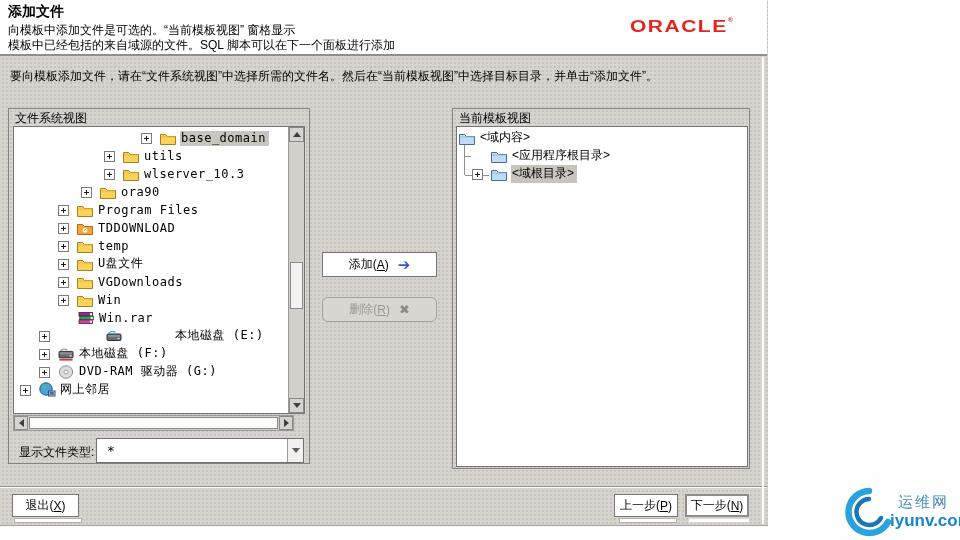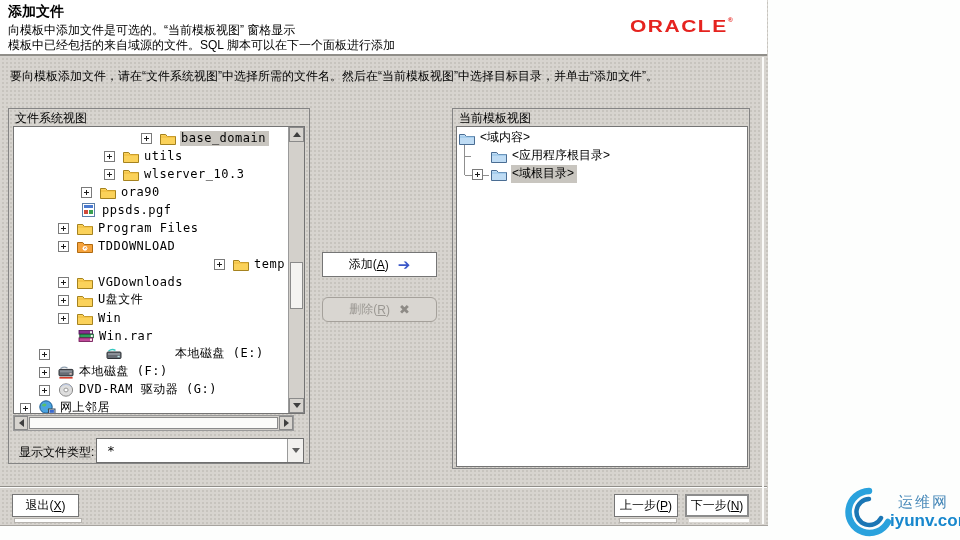--- a/index.html
+++ b/index.html
@@ -165,31 +165,20 @@
             <div class="tree-row" style="padding-left: 67px;">
               <span class="expander"></span>
               <span class="tree-icon">
                 <svg width="16" height="15" viewBox="0 0 16 15">
                   <path d="M0.5 3.5 h5.2 l1.6 2 h8.2 v8 h-15 z" fill="#fbd25a" stroke="#a5821f"></path>
                   <path d="M1 6 h14" stroke="#efb93a" fill="none"></path>
                 </svg>
               </span>
               <span class="tree-label">ora90</span>
             </div>
-            <div class="tree-row" style="padding-left: 67px;">
-              <span class="tree-icon">
-                <svg width="15" height="16" viewBox="0 0 15 16">
-                  <rect x="1.5" y="1.5" width="12" height="13" fill="#fff" stroke="#5a7ea8"></rect>
-                  <rect x="3" y="3" width="9" height="3" fill="#4a7ad0"></rect>
-                  <rect x="3" y="8" width="4" height="4" fill="#d04a3a"></rect>
-                  <rect x="8" y="8" width="4" height="4" fill="#3aa050"></rect>
-                </svg>
-              </span>
-              <span class="tree-label">ppsds.pgf</span>
-            </div>
             <div class="tree-row" style="padding-left: 44px;">
               <span class="expander"></span>
               <span class="tree-icon">
                 <svg width="16" height="15" viewBox="0 0 16 15">
                   <path d="M0.5 3.5 h5.2 l1.6 2 h8.2 v8 h-15 z" fill="#fbd25a" stroke="#a5821f"></path>
                   <path d="M1 6 h14" stroke="#efb93a" fill="none"></path>
                 </svg>
               </span>
               <span class="tree-label">Program Files</span>
             </div>
@@ -197,49 +186,49 @@
               <span class="expander"></span>
               <span class="tree-icon">
                 <svg width="16" height="15" viewBox="0 0 16 15">
                   <path d="M0.5 3.5 h5.2 l1.6 2 h8.2 v8 h-15 z" fill="#f6a33c" stroke="#b06a10"></path>
                   <circle cx="8" cy="9.3" r="2.4" fill="#fff"></circle>
                   <path d="M7 9.5 q1.2 -1.6 2.4 -0.4" stroke="#e07818" fill="none"></path>
                 </svg>
               </span>
               <span class="tree-label">TDDOWNLOAD</span>
             </div>
-            <div class="tree-row" style="padding-left: 44px; justify-content: flex-end;">
+            <div class="tree-row" style="padding-left: 44px;">
               <span class="expander"></span>
               <span class="tree-icon">
                 <svg width="16" height="15" viewBox="0 0 16 15">
                   <path d="M0.5 3.5 h5.2 l1.6 2 h8.2 v8 h-15 z" fill="#fbd25a" stroke="#a5821f"></path>
                   <path d="M1 6 h14" stroke="#efb93a" fill="none"></path>
                 </svg>
               </span>
               <span class="tree-label">temp</span>
             </div>
             <div class="tree-row" style="padding-left: 44px;">
               <span class="expander"></span>
               <span class="tree-icon">
                 <svg width="16" height="15" viewBox="0 0 16 15">
                   <path d="M0.5 3.5 h5.2 l1.6 2 h8.2 v8 h-15 z" fill="#fbd25a" stroke="#a5821f"></path>
                   <path d="M1 6 h14" stroke="#efb93a" fill="none"></path>
                 </svg>
               </span>
+              <span class="tree-label">U盘文件</span>
+            </div>
+            <div class="tree-row" style="padding-left: 44px;">
+              <span class="expander"></span>
+              <span class="tree-icon">
+                <svg width="16" height="15" viewBox="0 0 16 15">
+                  <path d="M0.5 3.5 h5.2 l1.6 2 h8.2 v8 h-15 z" fill="#fbd25a" stroke="#a5821f"></path>
+                  <path d="M1 6 h14" stroke="#efb93a" fill="none"></path>
+                </svg>
+              </span>
               <span class="tree-label">VGDownloads</span>
-            </div>
-            <div class="tree-row" style="padding-left: 44px;">
-              <span class="expander"></span>
-              <span class="tree-icon">
-                <svg width="16" height="15" viewBox="0 0 16 15">
-                  <path d="M0.5 3.5 h5.2 l1.6 2 h8.2 v8 h-15 z" fill="#fbd25a" stroke="#a5821f"></path>
-                  <path d="M1 6 h14" stroke="#efb93a" fill="none"></path>
-                </svg>
-              </span>
-              <span class="tree-label">U盘文件</span>
             </div>
             <div class="tree-row" style="padding-left: 44px;">
               <span class="expander"></span>
               <span class="tree-icon">
                 <svg width="16" height="15" viewBox="0 0 16 15">
                   <path d="M0.5 3.5 h5.2 l1.6 2 h8.2 v8 h-15 z" fill="#fbd25a" stroke="#a5821f"></path>
                   <path d="M1 6 h14" stroke="#efb93a" fill="none"></path>
                 </svg>
               </span>
               <span class="tree-label">Win</span>

